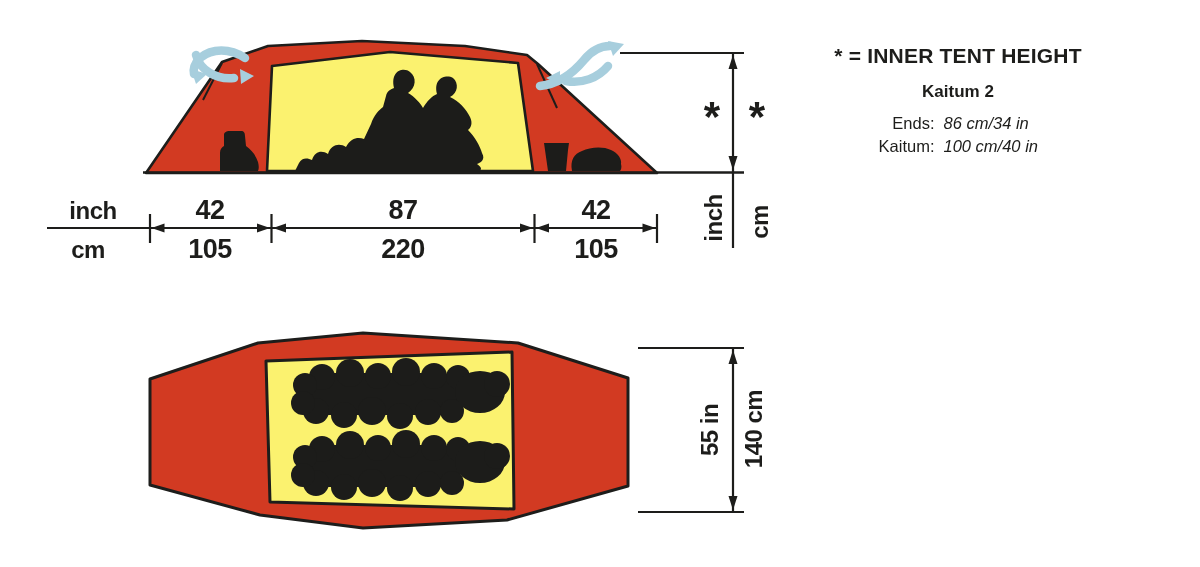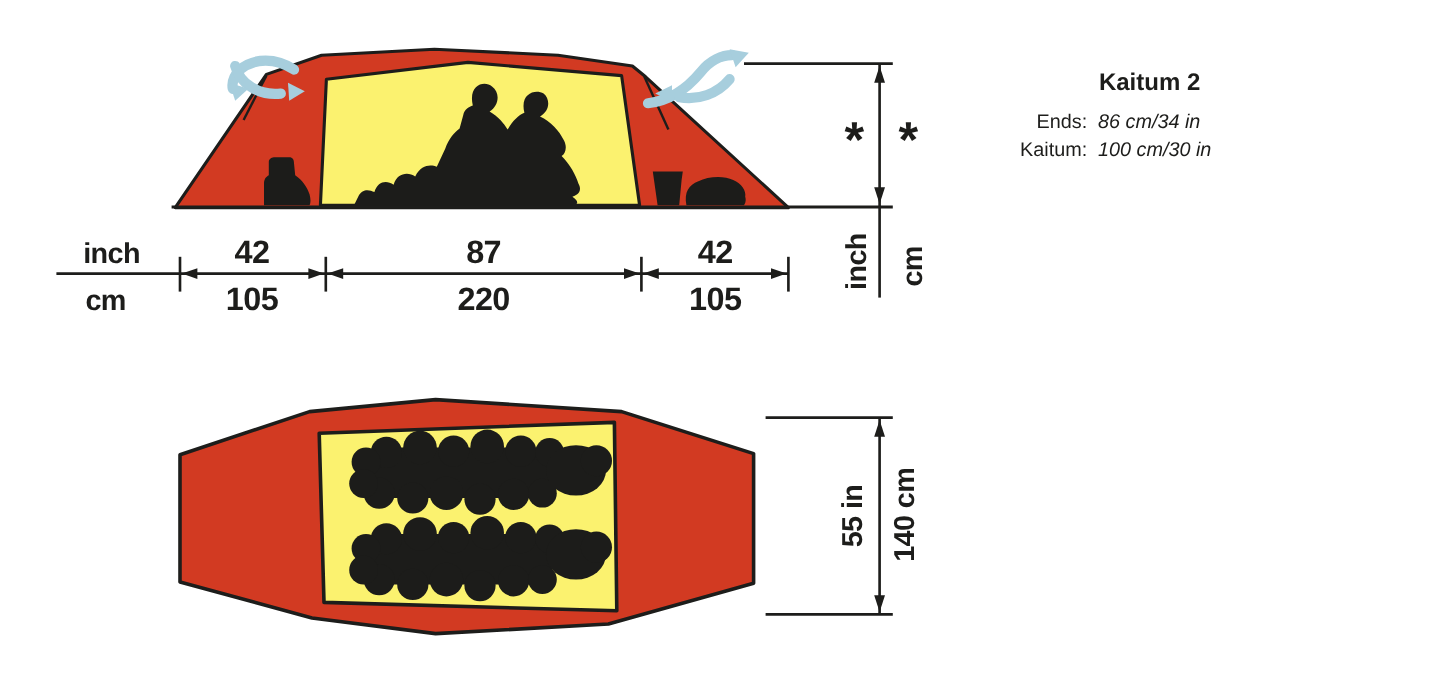--- a/index.html
+++ b/index.html
@@ -7,23 +7,23 @@
     position:relative; width:1200px; height:567px; background:#ffffff;
     font-family:"Liberation Sans", sans-serif; color:#1d1d1b; overflow:hidden;
   }
   svg text { font-family:"Liberation Sans", sans-serif; fill:#1d1d1b; }
   .num  { font-size:27px; font-weight:bold; letter-spacing:-0.5px; }
   .unit { font-size:24px; font-weight:bold; letter-spacing:-0.5px; }
   .rot  { font-size:24px; font-weight:bold; letter-spacing:-0.5px; }
   .ast  { font-size:42px; font-weight:bold; }
   .legend { position:absolute; left:826px; top:44px; width:264px; text-align:center; }
   .legend-title { font-size:21px; font-weight:bold; letter-spacing:0.2px; white-space:nowrap; }
-  .legend-model { font-size:20px; font-weight:bold; margin-top:14px; }
+  .legend-model { font-size:17px; font-weight:bold; margin-top:14px; }
   .legend-rows  { margin-top:10px; }
-  .legend-row   { display:flex; font-size:16.5px; line-height:23px; }
+  .legend-row   { display:flex; justify-content:center; font-size:16.5px; line-height:23px; }
   .legend-label { width:80px; text-align:right; margin-right:9px; white-space:nowrap; }
   .legend-value { width:118px; text-align:left; white-space:nowrap;font-style:italic; }
 </style>
 </head>
 <body>
 
 <div class="canvas">
 
   <svg width="1200" height="567" viewBox="0 0 1200 567">
 
@@ -157,26 +157,27 @@
       <line x1="733" y1="348" x2="733" y2="512"></line>
     </g>
     <polygon points="733,350 728.5,364 737.5,364" fill="#1d1d1b"></polygon>
     <polygon points="733,510 728.5,496 737.5,496" fill="#1d1d1b"></polygon>
     <text class="rot" x="718" y="430" text-anchor="middle" transform="rotate(-90 718 430)">55 in</text>
     <text class="rot" x="762" y="429" text-anchor="middle" transform="rotate(-90 762 429)">140 cm</text>
   </svg>
 
   
   <div class="legend">
+    <div class="legend-title">* = INNER TENT HEIGHT</div>
     <div class="legend-model">Kaitum 2</div>
     <div class="legend-rows">
       <div class="legend-row">
         <span class="legend-label">Ends:</span>
         <span class="legend-value">86 cm/34 in</span>
       </div>
       <div class="legend-row">
         <span class="legend-label">Kaitum:</span>
-        <span class="legend-value">100 cm/30 in</span>
+        <span class="legend-value">100 cm/40 in</span>
       </div>
     </div>
   </div>
 
 </div>
 
 </body></html>

